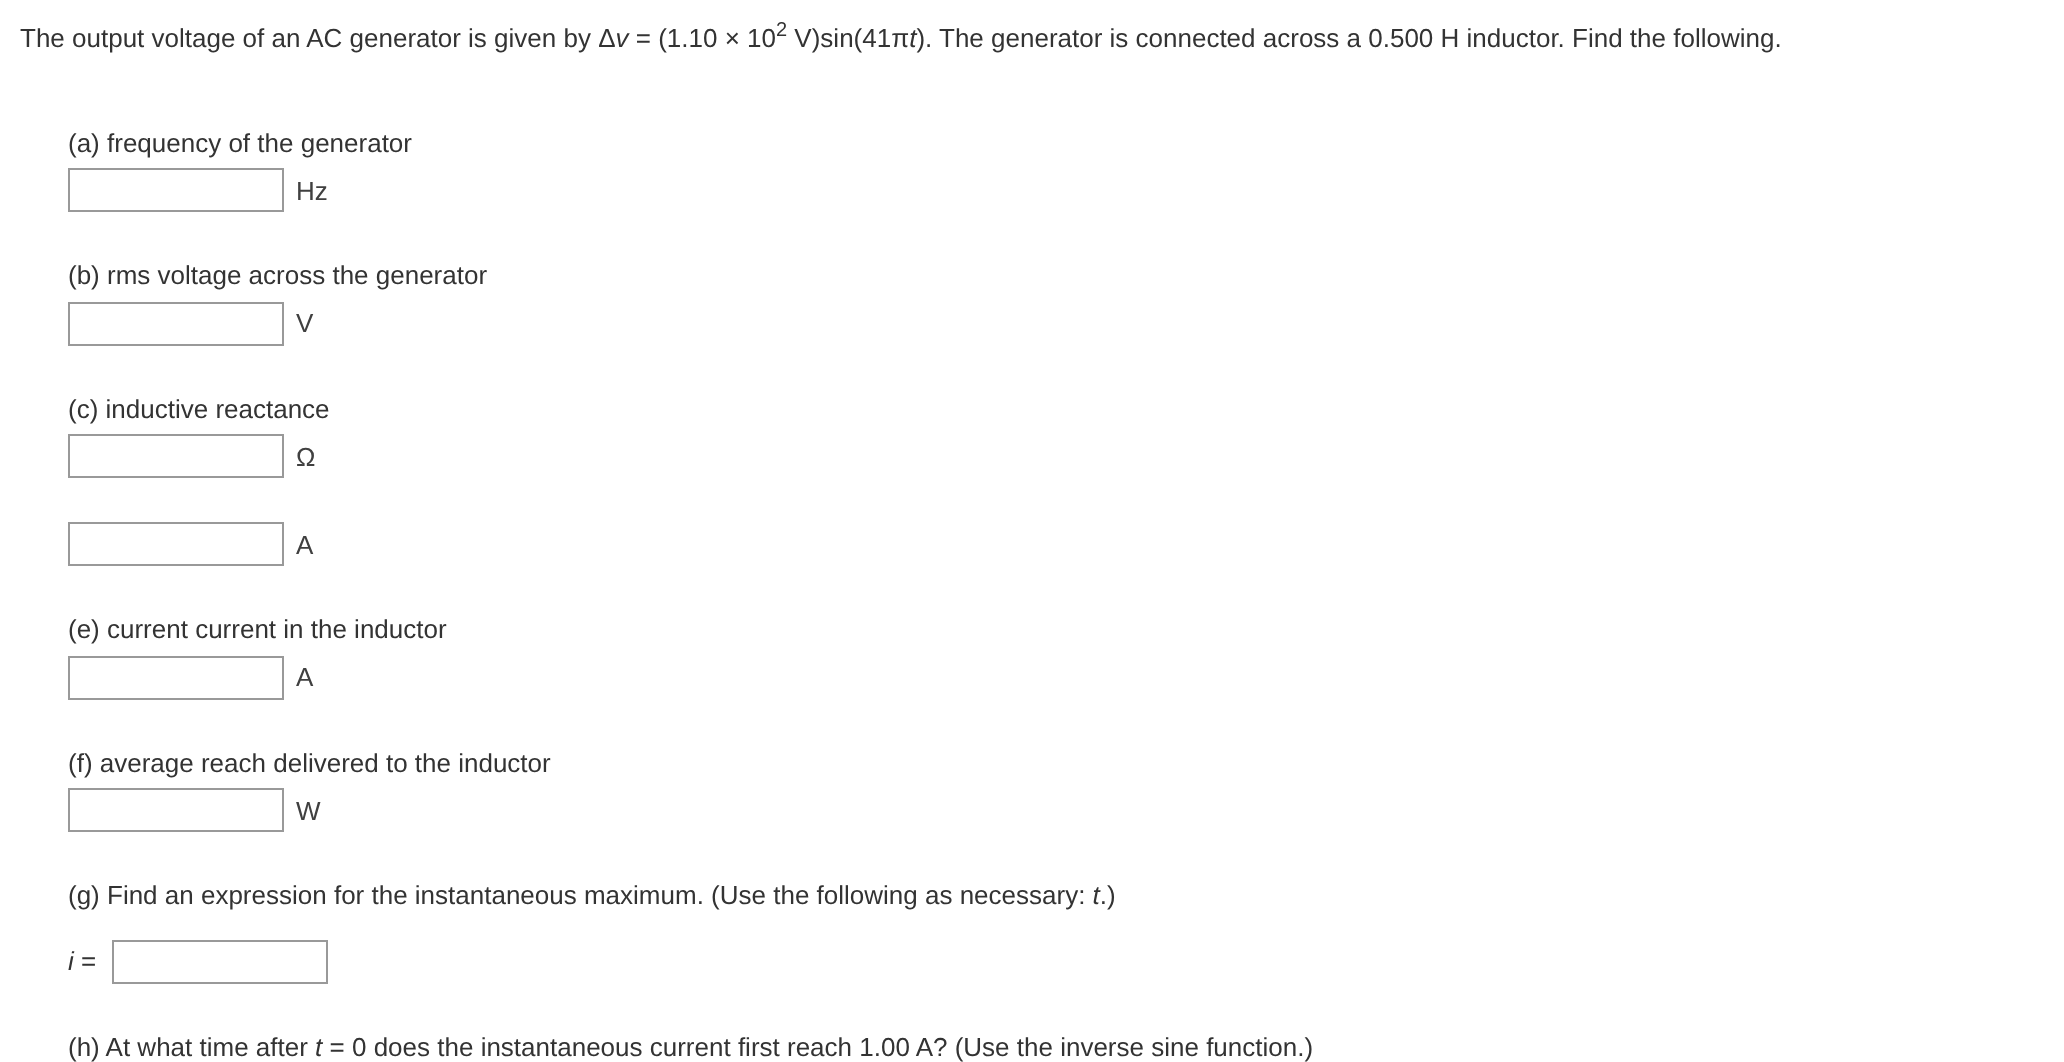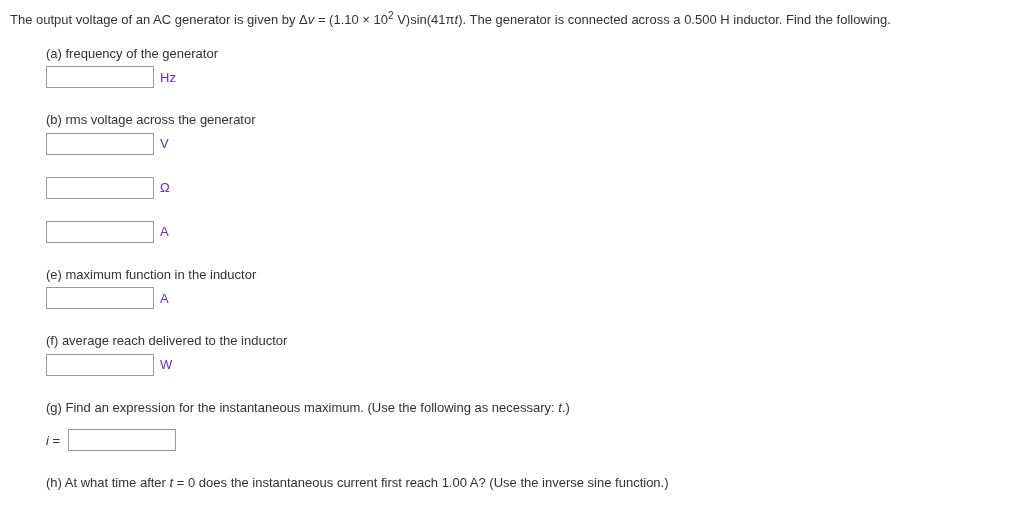--- a/index.html
+++ b/index.html
@@ -4,44 +4,44 @@
 <style>
   body {
     font-family: Arial, Helvetica, sans-serif;
     font-size: 13px;
     color: #333;
     margin: 0;
     padding: 8px 10px;
     line-height: 1.5;
   }
   .problem-stem {
-    margin-bottom: 14px;
+    margin-bottom: 33px;
   }
   .part {
-    margin-left: 36px;
+    margin-left: 24px;
     margin-bottom: 22px;
   }
   .part-label {
     margin-bottom: 3px;
   }
   .answer-row {
     display: flex;
     align-items: center;
     gap: 6px;
   }
   input.ans {
     width: 100px;
     height: 18px;
     border: 1px solid #999;
     padding: 1px 3px;
     font-family: inherit;
     font-size: 12px;
   }
   .unit {
-    color: #6d28d9;
+    color: #404040;
     text-align: center;
   }
   .ital { font-style: italic; }
   sup { font-size: 10px; }
   .expr-prefix {
     font-style: italic;
     margin-right: 2px;
   }
 </style>
 </head>
@@ -61,35 +61,36 @@
 
 <div class="part">
   <div class="part-label">(b) rms voltage across the generator</div>
   <div class="answer-row">
     <input type="text" class="ans" style="">
     <span class="unit">V</span>
   </div>
 </div>
 
 <div class="part">
+  <div class="part-label">(c) inductive reactance</div>
   <div class="answer-row">
     <input type="text" class="ans" style="">
     <span class="unit">Ω</span>
   </div>
 </div>
 
 <div class="part">
   <div class="answer-row">
     <input type="text" class="ans" style="">
     <span class="unit">A</span>
   </div>
 </div>
 
 <div class="part">
-  <div class="part-label">(e) maximum function in the inductor</div>
+  <div class="part-label">(e) current current in the inductor</div>
   <div class="answer-row">
     <input type="text" class="ans" style="">
     <span class="unit">A</span>
   </div>
 </div>
 
 <div class="part">
   <div class="part-label">(f) average reach delivered to the inductor</div>
   <div class="answer-row">
     <input type="text" class="ans" style="">

